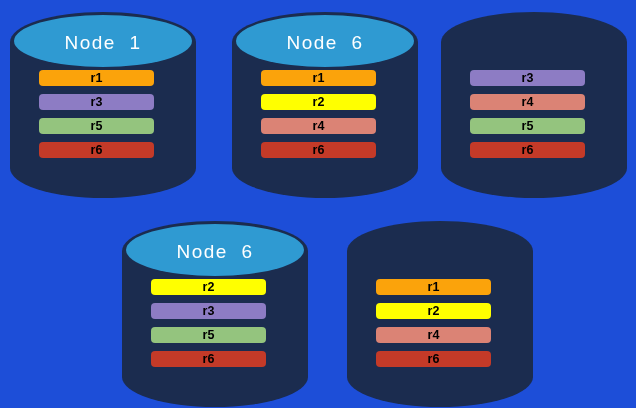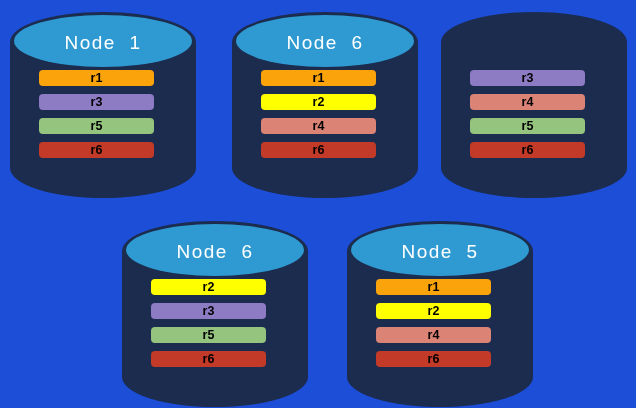--- a/index.html
+++ b/index.html
@@ -120,23 +120,20 @@
     <div class="bars">
       <div class="bar" style="background: rgb(255, 255, 0);">r2</div>
       <div class="bar" style="background: rgb(141, 124, 196);">r3</div>
       <div class="bar" style="background: rgb(148, 196, 126);">r5</div>
       <div class="bar" style="background: rgb(196, 58, 40);">r6</div>
     </div>
   </div>
 
   <div class="cylinder pos-4">
     <div class="cyl-body" style="background: rgb(27, 44, 79);"></div>
-    <div class="cyl-top" style="background: rgb(47, 154, 210);">
-      <span class="node-title">Node  5</span>
-    </div>
     <div class="bars">
       <div class="bar" style="background: rgb(251, 163, 11);">r1</div>
       <div class="bar" style="background: rgb(255, 255, 0);">r2</div>
       <div class="bar" style="background: rgb(219, 131, 117);">r4</div>
       <div class="bar" style="background: rgb(196, 58, 40);">r6</div>
     </div>
   </div>
 
 </div>
 

